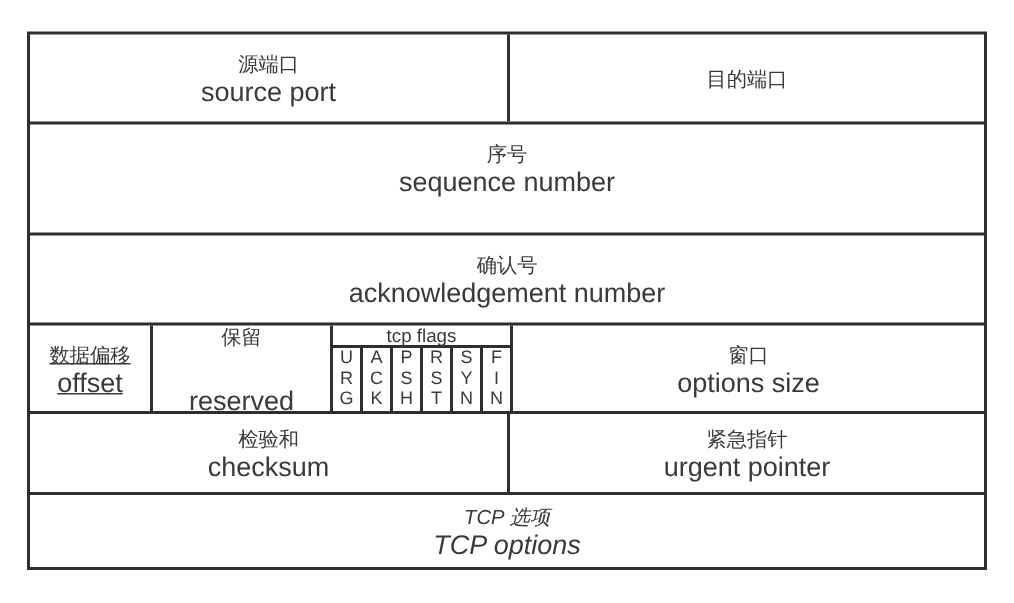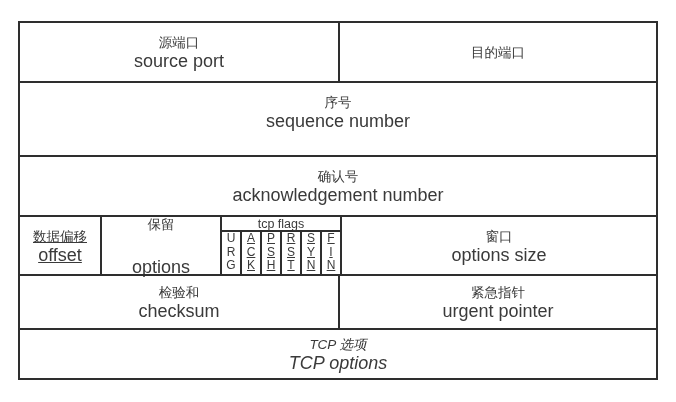--- a/index.html
+++ b/index.html
@@ -90,21 +90,21 @@
     flex: 1 1 auto;
     display: flex;
     flex-direction: row;
   }
   .flag-cell {
     flex: 1 1 0;
     display: flex;
     align-items: flex-start;
     justify-content: center;
   }
-  .flag-cell + .flag-cell { border-left: 2px solid var(--border); text-decoration: underline; }
+  .flag-cell + .flag-cell { border-left: 2px solid var(--border); }
   .flag-word {
     display: inline-block;
     width: 10px;
     word-break: break-all;
     font-size: 12px;
     line-height: 13.5px;
     text-align: center;
   }
 </style>
 </head>
@@ -137,21 +137,21 @@
       </div>
     </div>
 
     <div class="row row-4">
       <div class="cell cell-offset">
         <div class="line-zh">数据偏移</div>
         <div class="line-en">offset</div>
       </div>
       <div class="cell cell-reserved">
         <div class="line-zh">保留</div>
-        <div class="line-en">options</div>
+        <div class="line-en">reserved</div>
       </div>
       <div class="cell cell-flags">
         <div class="flags-header">tcp flags</div>
         <div class="flags-cells">
           <div class="flag-cell">
             <span class="flag-word">URG</span>
           </div>
           <div class="flag-cell">
             <span class="flag-word">ACK</span>
           </div>

